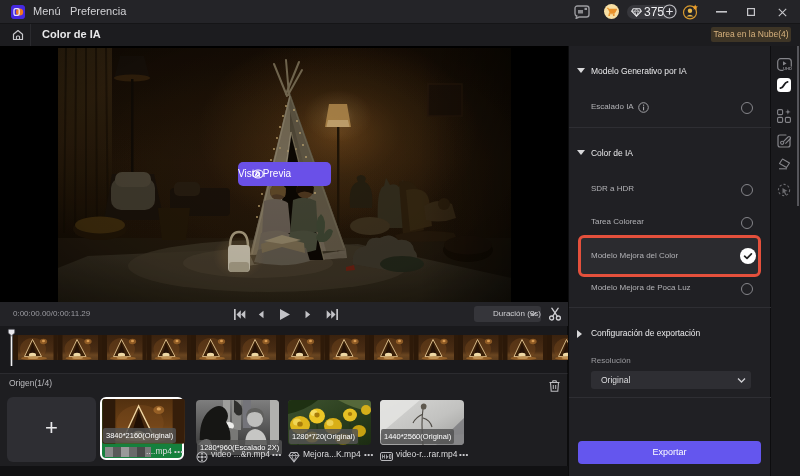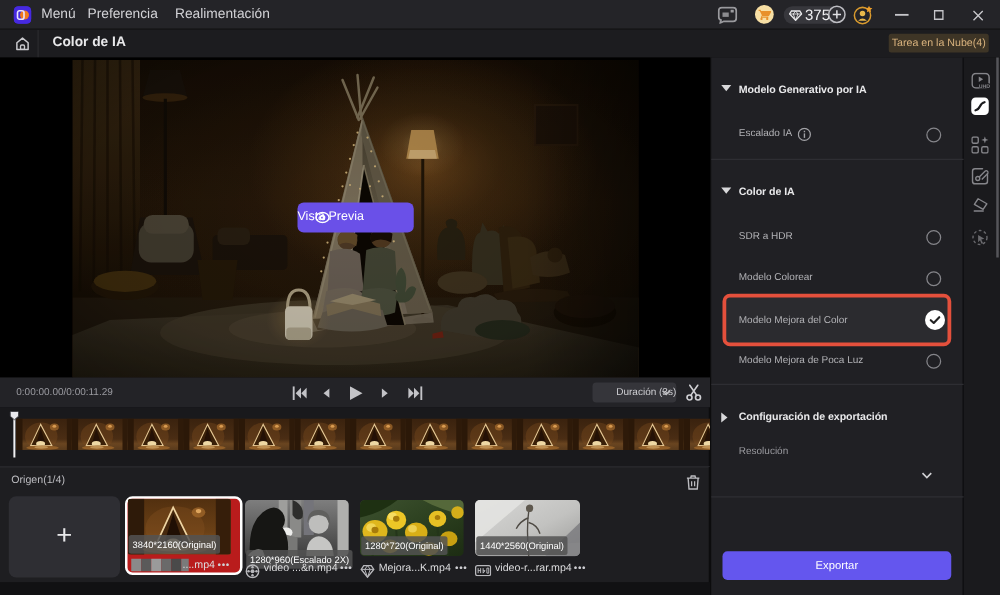--- a/index.html
+++ b/index.html
@@ -27,40 +27,39 @@
 #origlabel{left:9px;top:378px;color:#bcbcc0;font-size:8.5px}
 #plusbox{left:7px;top:23px;width:89px;height:65px;background:#2e2e33;border-radius:6px;color:#e8e8ea;font-size:22px;text-align:center;line-height:62px;font-weight:lighter}
 .card{position:absolute;top:26px}
 .fname{position:absolute;top:50px;left:0;color:#dcdcde;font-size:8.5px;white-space:nowrap}
 .dots{color:#cfcfd3;font-size:8px;letter-spacing:.5px}
 .reslbl{position:absolute;left:1px;top:29px;height:15px;background:rgba(82,82,82,.85);color:#fff;font-size:7.5px;line-height:15px;padding:0 3px;white-space:nowrap;border-radius:2px}
 
 #botstrip{left:0;top:466px;width:568px;height:10px;background:#111113}
 
 #panel{left:568px;top:46px;width:202px;height:430px;background:#202024;border-left:1px solid #0c0c0d}
-#panel .hdr{position:absolute;left:22px;color:#e9e9eb;font-size:8.5px;font-weight:bold;letter-spacing:-.05px}
+#panel .hdr{position:absolute;left:22px;color:#e9e9eb;font-size:8.5px;font-weight:normal;letter-spacing:-.05px}
 #panel .tri{position:absolute;left:8px;width:0;height:0}
 #panel .item{position:absolute;left:22px;color:#b2b2b6;font-size:8px}
 #panel .radio{position:absolute;left:172px;width:12px;height:12px;border:1.2px solid #85858a;border-radius:50%}
 #panel .divider{position:absolute;left:0;width:202px;height:1px;background:#2e2e33}
 #redbox{left:9px;top:189px;width:183px;height:42px;border:3px solid #e4503c;border-radius:6px;background:#2b2b2f}
 #dropdown{left:22px;top:325px;width:160px;height:18px;background:#2e2e33;border-radius:3px;color:#dedee0;font-size:8.5px;line-height:18px}
 #exportbtn{left:9px;top:395px;width:183px;height:23px;background:#6456ee;border-radius:4px;color:#fff;font-size:9px;font-weight:normal;text-align:center;line-height:23px}
 
 #toolbar{left:771px;top:46px;width:29px;height:430px;background:#1a1a1d}
 #scrollbar{left:797px;top:46px;width:2px;height:160px;background:#55555a}
 </style>
 </head>
 <body>
 <div id="app">
   <div class="abs" id="topbar"></div>
   <div class="abs" id="logo"></div>
   <div class="abs menu" style="left:33px;top:0;color:#d2d2d6;font-size:11px;line-height:23px">Menú</div>
   <div class="abs menu" style="left:70px;top:0;color:#d2d2d6;font-size:11px;line-height:23px">Preferencia</div>
-  <div class="abs menu" style="left:140px;top:0;color:#d2d2d6;font-size:11px;line-height:23px">Realimentación</div>
   <svg class="abs" style="left:11px;top:5px" width="14" height="14" viewBox="0 0 14 14">
     <rect width="14" height="14" rx="3.5" fill="#4629e0"></rect>
     <circle cx="8.6" cy="7" r="3.6" fill="#f07a1e"></circle>
     <rect x="3" y="3.6" width="5.2" height="6.8" rx="1.6" fill="none" stroke="#e8e4ff" stroke-width="1.3"></rect>
   </svg>
   <svg class="abs" style="left:574px;top:5px" width="16" height="14" viewBox="0 0 16 14">
     <path d="M3.5 1 L12.5 1 Q15 1 15 3.5 L15 9.5 Q15 12 12.5 12 L5 12 L2.2 13.4 L2.8 11 Q1 10.5 1 8.5 L1 3.5 Q1 1 3.5 1 Z" fill="none" stroke="#9a9a9e" stroke-width="1.4"></path>
     <rect x="4" y="5" width="5" height="3.5" fill="#8a8a8e"></rect>
     <rect x="10.5" y="2.8" width="2.5" height="2.2" fill="#9a9a9e"></rect>
   </svg>
@@ -356,21 +355,21 @@
     </svg>
   </div>
   <div class="abs" id="origen">
     <div class="abs" id="origlabel" style="top:4px">Origen(1/4)</div>
     <svg class="abs" style="left:549px;top:6px" width="11" height="12" viewBox="0 0 11 12">
         <path d="M.5 2.5 H10.5 M3.5 2.5 L4 .8 H7 L7.5 2.5 M1.5 2.5 L2.2 11.2 H8.8 L9.5 2.5" fill="none" stroke="#bcbcc0" stroke-width="1.1"></path>
         <path d="M4.3 5 V9 M6.7 5 V9" stroke="#bcbcc0" stroke-width="1"></path>
       </svg>
     <div class="abs" id="plusbox">+</div>
 
-    <div class="abs" style="left:100px;top:23px;width:94px;height:63px;border:2.5px solid #fff;border-radius:6px;background:#b91c1c">
+    <div class="abs" style="left:100px;top:23px;width:84px;height:63px;border:2.5px solid #fff;border-radius:6px;background:#15803d">
       <svg width="83" height="44.5" style="position:absolute;left:0;top:0;border-radius:3px" viewBox="0 0 83 45">
         <defs>
             <linearGradient id="t1w" x1="0" y1="0" x2="0" y2="1">
               <stop offset="0" stop-color="#52300f"></stop>
               <stop offset=".6" stop-color="#6b4016"></stop>
               <stop offset=".85" stop-color="#8a5a24"></stop>
               <stop offset="1" stop-color="#6b4418"></stop>
             </linearGradient>
           </defs>
         <rect width="83" height="45" fill="url(#t1w)"></rect>
@@ -505,34 +504,35 @@
         <circle cx="5.5" cy="5.5" r="4.8" fill="none" stroke="#a2a2a6" stroke-width="1"></circle>
         <rect x="5" y="4.7" width="1.1" height="3.6" fill="#a2a2a6"></rect>
         <rect x="5" y="2.6" width="1.1" height="1.2" fill="#a2a2a6"></rect>
       </svg>
     <div class="radio" style="top:56px"></div>
     <div class="divider" style="top:81px"></div>
     <div class="tri" style="top:104px;border-left:4px solid transparent;border-right:4px solid transparent;border-top:5px solid #d8d8da"></div>
     <div class="hdr" style="top:102px">Color de IA</div>
     <div class="item" style="top:138px">SDR a HDR</div>
     <div class="radio" style="top:138px"></div>
-    <div class="item" style="top:171px">Modelo Colorear</div>
+    <div class="item" style="top:171px">Tarea Colorear</div>
     <div class="radio" style="top:171px"></div>
     <div class="abs" id="redbox"></div>
     <svg style="position:absolute;left:171px;top:202px" width="16" height="16" viewBox="0 0 16 16">
         <circle cx="8" cy="8" r="8" fill="#fff"></circle>
         <path d="M4.6 8.2 L7 10.4 L11.4 5.8" fill="none" stroke="#222" stroke-width="1.7" stroke-linecap="round" stroke-linejoin="round"></path>
       </svg>
     <div class="item" style="top:205px">Modelo Mejora del Color</div>
     <div class="item" style="top:237px">Modelo Mejora de Poca Luz</div>
     <div class="radio" style="top:237px"></div>
     <div class="divider" style="top:261px"></div>
     <div class="tri" style="top:284px;border-top:4px solid transparent;border-bottom:4px solid transparent;border-left:5px solid #d8d8da"></div>
     <div class="hdr" style="top:282px">Configuración de exportación</div>
     <div class="item" style="top:310px;color:#9a9a9f">Resolución</div>
+    <div class="abs" id="dropdown"><span style="padding-left:10px">Original</span></div>
     <svg style="position:absolute;left:168px;top:331px" width="9" height="7" viewBox="0 0 9 7">
         <path d="M1 1.5 L4.5 5 L8 1.5" fill="none" stroke="#cfcfd3" stroke-width="1.3"></path>
       </svg>
     <div class="divider" style="top:351px"></div>
     <div class="abs" id="exportbtn">Exportar</div>
   </div>
   <div class="abs" id="toolbar">
 
     <svg style="position:absolute;left:6px;top:12px" width="15" height="13" viewBox="0 0 15 13">
       <rect x=".7" y=".7" width="13.6" height="11.6" rx="3" fill="none" stroke="#85858a" stroke-width="1.2"></rect>

